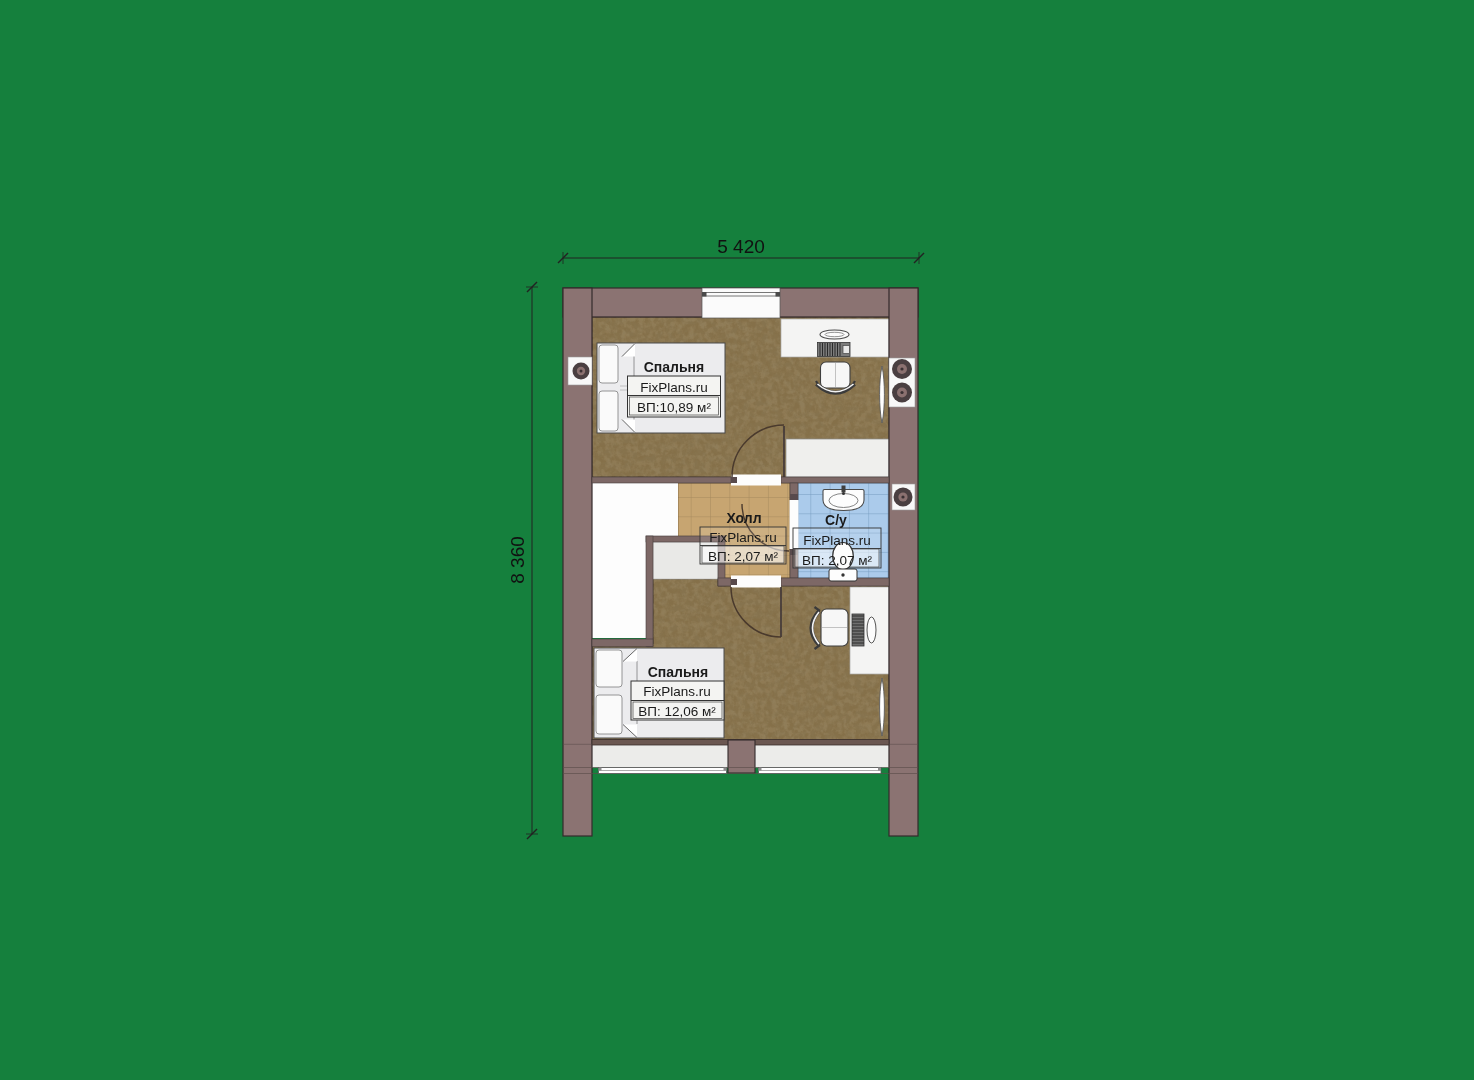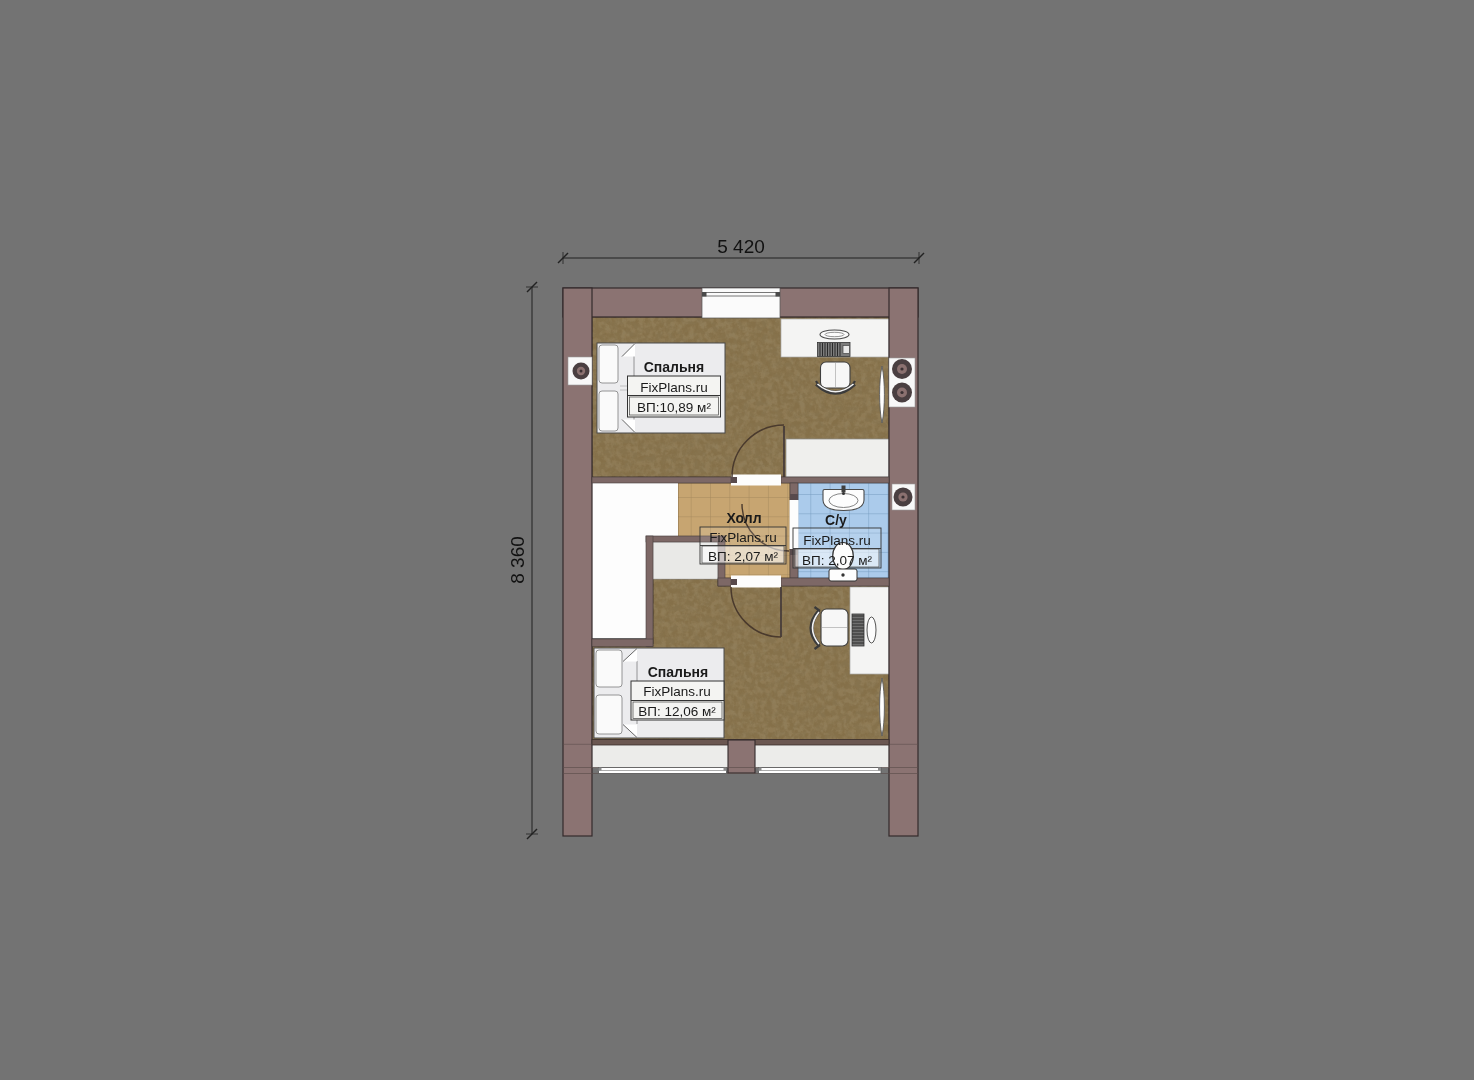--- a/index.html
+++ b/index.html
@@ -1,16 +1,16 @@
 <!DOCTYPE html>
 <html><head>
 <meta charset="utf-8">
 <style>
 html,body{margin:0;padding:0;background:#ffffff;}
-#c{position:relative;width:1474px;height:1080px;background:#737373;overflow:hidden;font-family:"Liberation Sans",sans-serif;}
+#c{position:relative;width:1474px;height:1080px;background:#15803d;overflow:hidden;font-family:"Liberation Sans",sans-serif;}
 </style>
 </head>
 <body>
 <div id="c">
 <svg width="1474" height="1080" viewBox="0 0 1474 1080" style="position:absolute;left:0;top:0;font-family:'Liberation Sans',sans-serif;">
 <defs>
 <pattern id="hallTile" patternUnits="userSpaceOnUse" x="690.7" y="477.7" width="19.3" height="19.3">
 <rect x="0" y="0" width="19.3" height="19.3" fill="#c7a571"></rect>
 <path d="M0,0 H19.3 M0,0 V19.3" stroke="#a2875c" stroke-width="0.9" fill="none"></path>
 </pattern>

